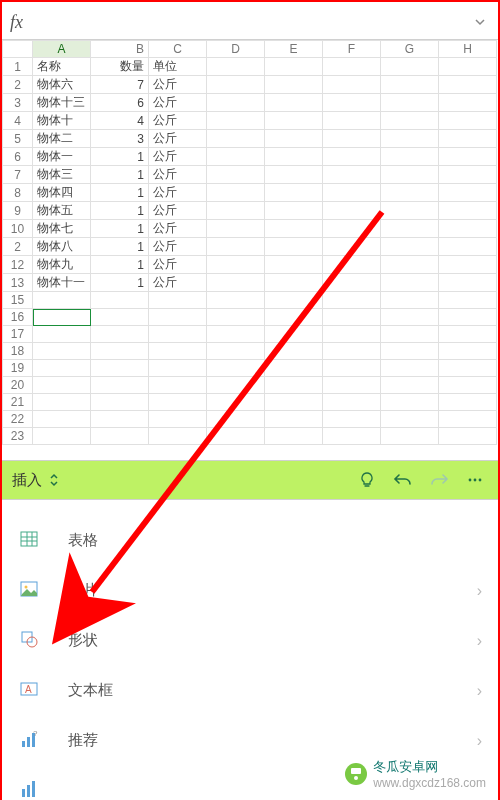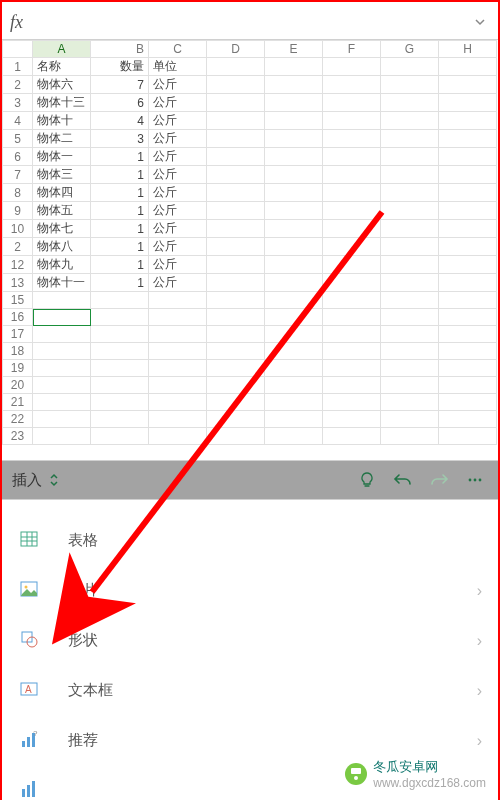--- a/index.html
+++ b/index.html
@@ -21,21 +21,21 @@
   .sheet .colA { width: 58px; }
   .sheet .colB { width: 58px; text-align: right; }
   .sheet .colC { width: 58px; }
   .sheet .colD, .sheet .colE, .sheet .colF, .sheet .colG, .sheet .colH { width: 58px; }
   .sheet th.sel { background: #e2efda; color: #1a6f1a; }
   .sel-cell { outline: 1px solid #1a8f3a; outline-offset: -1px; }
   .corner { width: 30px; }
 
   .sel-handles { position: absolute; pointer-events: none; }
 
-  .toolbar { display: flex; align-items: center; height: 40px; border-top: 1px solid #d0d0d0; border-bottom: 1px solid #d0d0d0; background: #a3a3a3; padding: 0 10px; gap: 10px; }
+  .toolbar { display: flex; align-items: center; height: 40px; border-top: 1px solid #d0d0d0; border-bottom: 1px solid #d0d0d0; background: #bef264; padding: 0 10px; gap: 10px; }
   .toolbar .picker { display: flex; align-items: center; gap: 6px; font-size: 15px; color: #333; }
   .toolbar .spacer { flex: 1; }
   .toolbar svg { display: block; }
   .tb-btn { width: 26px; height: 26px; display: flex; align-items: center; justify-content: center; color: #217346; }
 
   .insert-menu { background: #fff; }
   .menu-item { display: flex; align-items: flex-end; height: 50px; padding: 0 16px; gap: 28px; border-bottom: 0; font-size: 15px; color: #555; }
   .menu-item .mi-icon { width: 22px; height: 22px; display: flex; align-items: center; justify-content: center; }
   .menu-item .mi-label { flex: 1; }
   .menu-item .mi-chevron { color: #bbb; font-size: 16px; }

